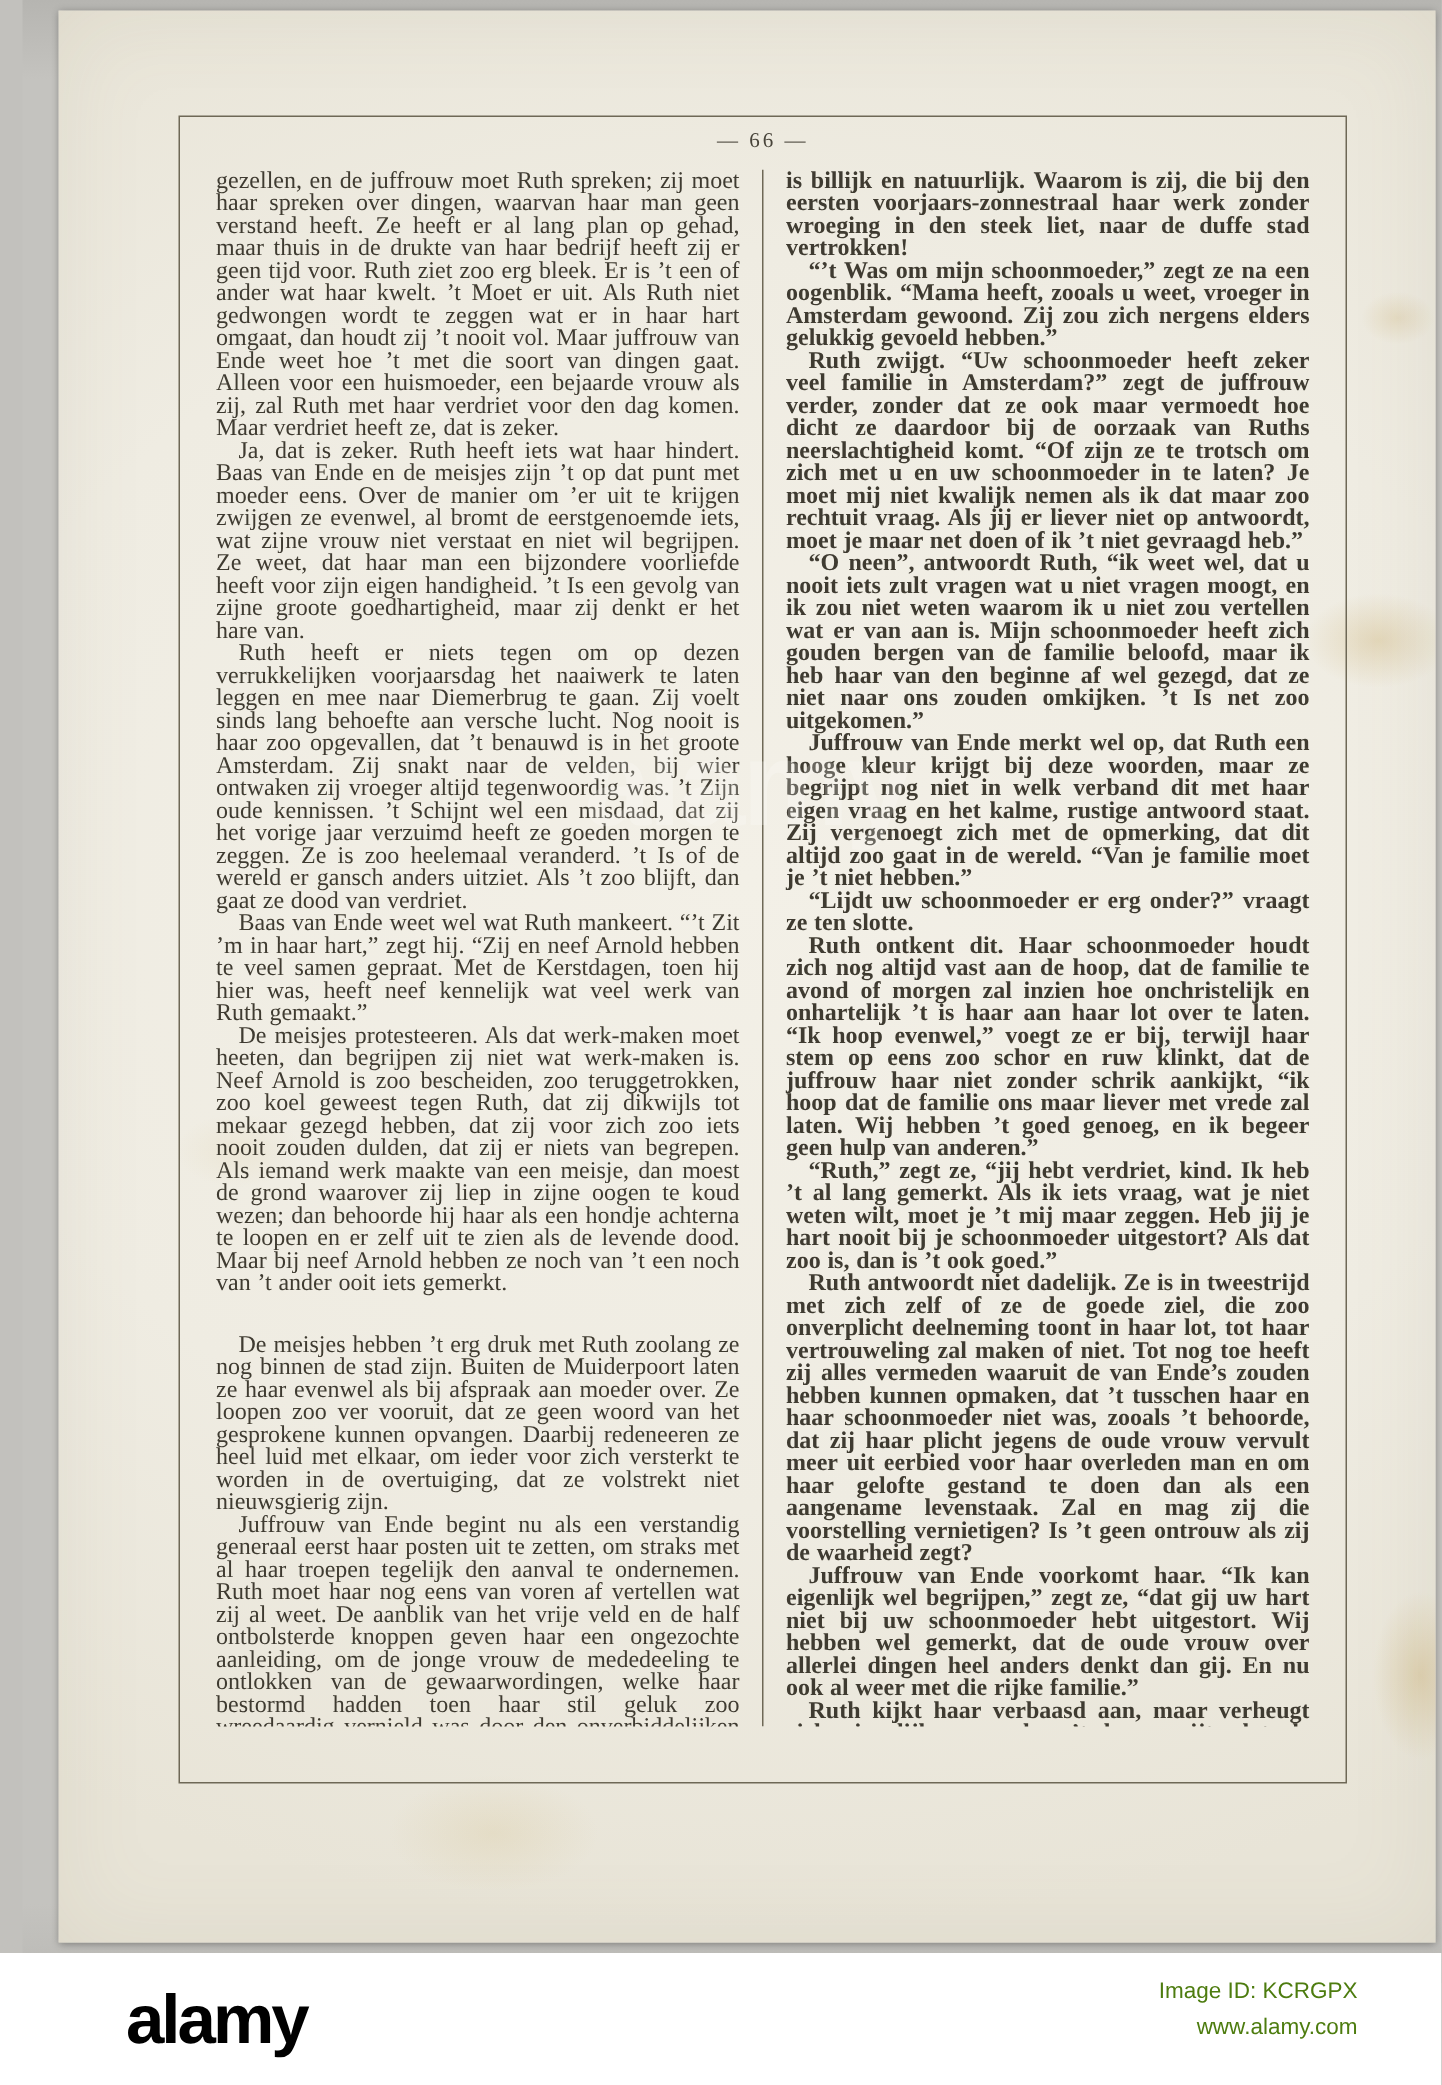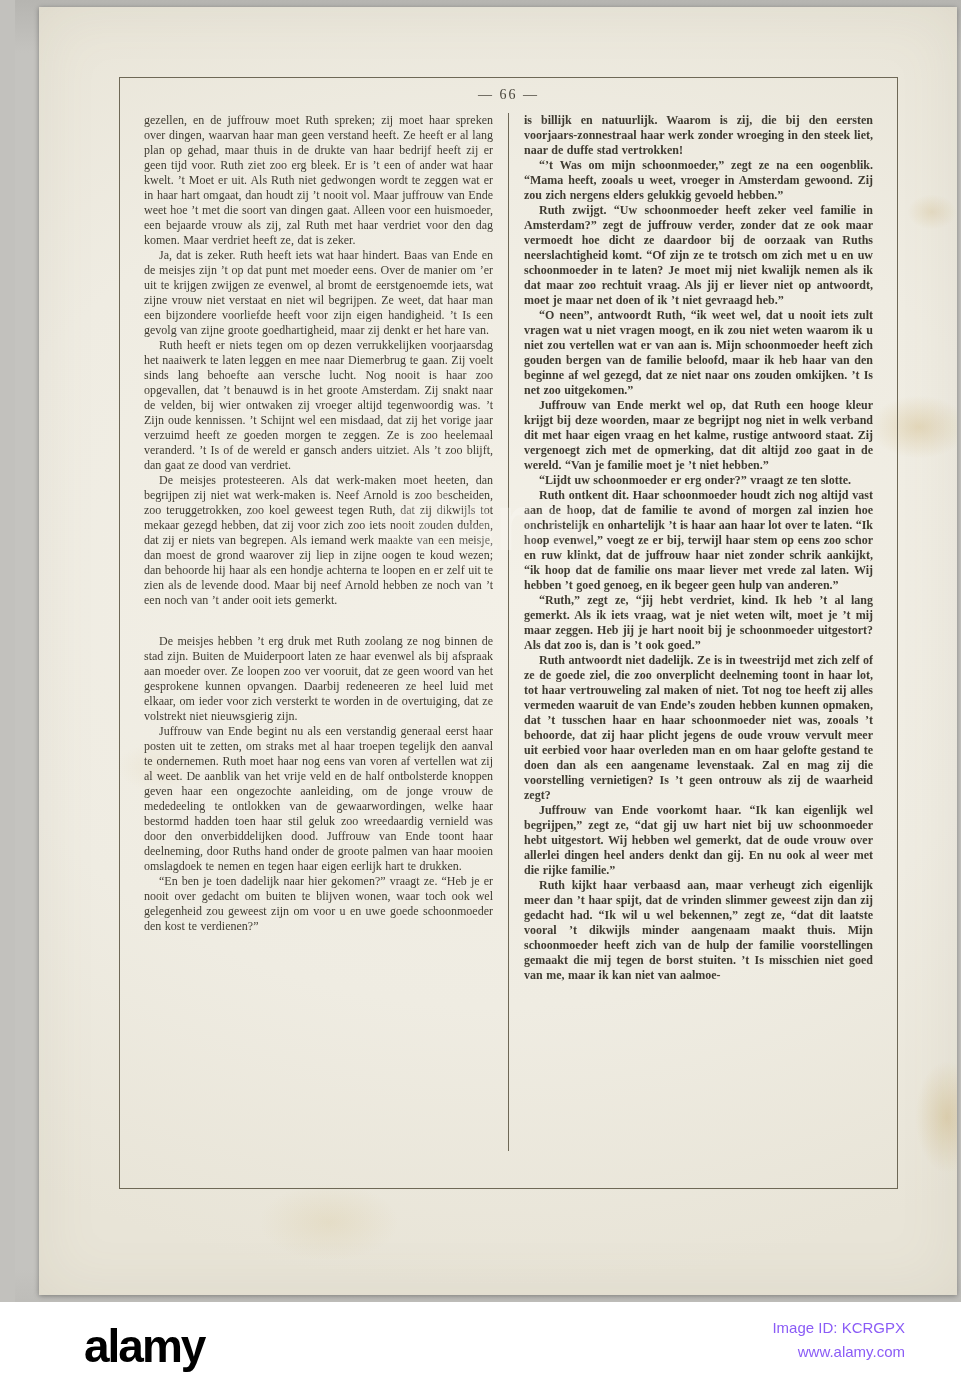--- a/index.html
+++ b/index.html
@@ -73,21 +73,21 @@
     flex: 1 1 0;
     min-width: 0;
   }
   .col.left  { padding-right: 15px; border-right: 1px solid #6e6856; }
   .col.right { padding-left: 15px; font-weight: bold; }
 
   p.para {
     margin: 0;
     text-indent: 15px;
     text-align: justify;
-    font-size: 12px;
+    font-size: 16px;
     line-height: 15px;
     color: #3f3b31;
     word-spacing: 0.5px;
   }
   p.para.no-indent { text-indent: 0; }
   p.para.section-start { margin-top: 26px; }
 
   
   .watermark {
     position: absolute;
@@ -122,40 +122,41 @@
     font-size: 46px;
     letter-spacing: -2px;
     color: #000000;
   }
   .footer-right {
     position: absolute;
     right: 56px;
     top: 17px;
     text-align: right;
     font-family: "Liberation Sans", sans-serif;
-    color: #8b5cf6;
+    color: #4d7c0f;
   }
   .footer-right .image-id { font-size: 15px; margin-bottom: 7px; }
   .footer-right .url      { font-size: 15px; }
 </style>
 </head>
 <body>
 
 <div class="photo-area">
   <div class="paper">
 
     <div class="frame">
       <div class="page-number">— 66 —</div>
 
       <div class="columns">
 
         <div class="col left">
           <p class="para no-indent">gezellen, en de juffrouw moet Ruth spreken; zij moet haar spreken over dingen, waarvan haar man geen verstand heeft. Ze heeft er al lang plan op gehad, maar thuis in de drukte van haar bedrijf heeft zij er geen tijd voor. Ruth ziet zoo erg bleek. Er is ’t een of ander wat haar kwelt. ’t Moet er uit. Als Ruth niet gedwongen wordt te zeggen wat er in haar hart omgaat, dan houdt zij ’t nooit vol. Maar juffrouw van Ende weet hoe ’t met die soort van dingen gaat. Alleen voor een huismoeder, een bejaarde vrouw als zij, zal Ruth met haar verdriet voor den dag komen. Maar verdriet heeft ze, dat is zeker.</p>
           <p class="para">Ja, dat is zeker. Ruth heeft iets wat haar hindert. Baas van Ende en de meisjes zijn ’t op dat punt met moeder eens. Over de manier om ’er uit te krijgen zwijgen ze evenwel, al bromt de eerstgenoemde iets, wat zijne vrouw niet verstaat en niet wil begrijpen. Ze weet, dat haar man een bijzondere voorliefde heeft voor zijn eigen handigheid. ’t Is een gevolg van zijne groote goedhartigheid, maar zij denkt er het hare van.</p>
           <p class="para">Ruth heeft er niets tegen om op dezen verrukkelijken voorjaarsdag het naaiwerk te laten leggen en mee naar Diemerbrug te gaan. Zij voelt sinds lang behoefte aan versche lucht. Nog nooit is haar zoo opgevallen, dat ’t benauwd is in het groote Amsterdam. Zij snakt naar de velden, bij wier ontwaken zij vroeger altijd tegenwoordig was. ’t Zijn oude kennissen. ’t Schijnt wel een misdaad, dat zij het vorige jaar verzuimd heeft ze goeden morgen te zeggen. Ze is zoo heelemaal veranderd. ’t Is of de wereld er gansch anders uitziet. Als ’t zoo blijft, dan gaat ze dood van verdriet.</p>
+          <p class="para">Baas van Ende weet wel wat Ruth mankeert. “’t Zit ’m in haar hart,” zegt hij. “Zij en neef Arnold hebben te veel samen gepraat. Met de Kerstdagen, toen hij hier was, heeft neef kennelijk wat veel werk van Ruth gemaakt.”</p>
           <p class="para">De meisjes protesteeren. Als dat werk-maken moet heeten, dan begrijpen zij niet wat werk-maken is. Neef Arnold is zoo bescheiden, zoo teruggetrokken, zoo koel geweest tegen Ruth, dat zij dikwijls tot mekaar gezegd hebben, dat zij voor zich zoo iets nooit zouden dulden, dat zij er niets van begrepen. Als iemand werk maakte van een meisje, dan moest de grond waarover zij liep in zijne oogen te koud wezen; dan behoorde hij haar als een hondje achterna te loopen en er zelf uit te zien als de levende dood. Maar bij neef Arnold hebben ze noch van ’t een noch van ’t ander ooit iets gemerkt.</p>
           <p class="para section-start">De meisjes hebben ’t erg druk met Ruth zoolang ze nog binnen de stad zijn. Buiten de Muiderpoort laten ze haar evenwel als bij afspraak aan moeder over. Ze loopen zoo ver vooruit, dat ze geen woord van het gesprokene kunnen opvangen. Daarbij redeneeren ze heel luid met elkaar, om ieder voor zich versterkt te worden in de overtuiging, dat ze volstrekt niet nieuwsgierig zijn.</p>
           <p class="para">Juffrouw van Ende begint nu als een verstandig generaal eerst haar posten uit te zetten, om straks met al haar troepen tegelijk den aanval te ondernemen. Ruth moet haar nog eens van voren af vertellen wat zij al weet. De aanblik van het vrije veld en de half ontbolsterde knoppen geven haar een ongezochte aanleiding, om de jonge vrouw de mededeeling te ontlokken van de gewaarwordingen, welke haar bestormd hadden toen haar stil geluk zoo wreedaardig vernield was door den onverbiddelijken dood. Juffrouw van Ende toont haar deelneming, door Ruths hand onder de groote palmen van haar mooien omslagdoek te nemen en tegen haar eigen eerlijk hart te drukken.</p>
           <p class="para">“En ben je toen dadelijk naar hier gekomen?” vraagt ze. “Heb je er nooit over gedacht om buiten te blijven wonen, waar toch ook wel gelegenheid zou geweest zijn om voor u en uwe goede schoonmoeder den kost te verdienen?”</p>
         </div>
 
         <div class="col right">
           <p class="para no-indent">is billijk en natuurlijk. Waarom is zij, die bij den eersten voorjaars-zonnestraal haar werk zonder wroeging in den steek liet, naar de duffe stad vertrokken!</p>
           <p class="para">“’t Was om mijn schoonmoeder,” zegt ze na een oogenblik. “Mama heeft, zooals u weet, vroeger in Amsterdam gewoond. Zij zou zich nergens elders gelukkig gevoeld hebben.”</p>
           <p class="para">Ruth zwijgt. “Uw schoonmoeder heeft zeker veel familie in Amsterdam?” zegt de juffrouw verder, zonder dat ze ook maar vermoedt hoe dicht ze daardoor bij de oorzaak van Ruths neerslachtigheid komt. “Of zijn ze te trotsch om zich met u en uw schoonmoeder in te laten? Je moet mij niet kwalijk nemen als ik dat maar zoo rechtuit vraag. Als jij er liever niet op antwoordt, moet je maar net doen of ik ’t niet gevraagd heb.”</p>

